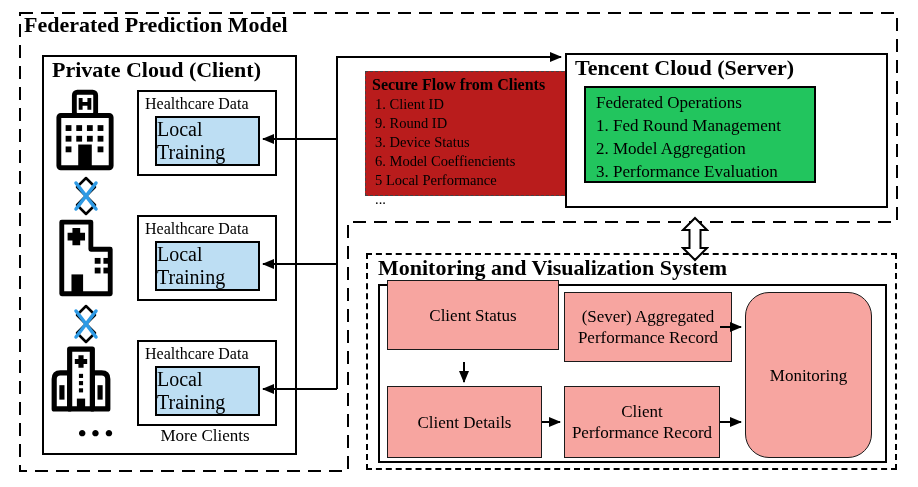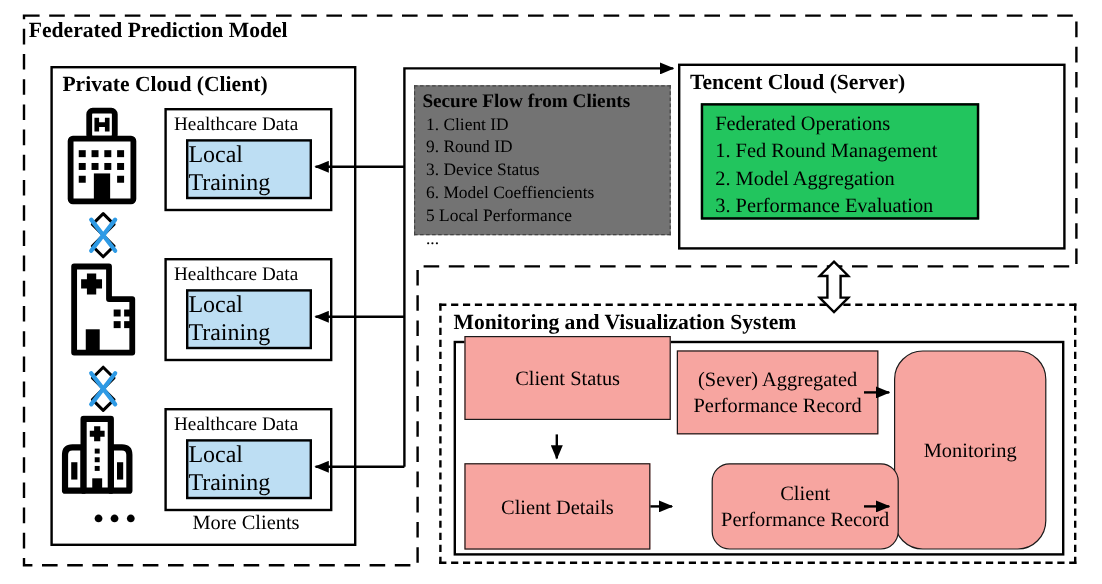--- a/index.html
+++ b/index.html
@@ -1,52 +1,52 @@
 <!DOCTYPE html>
 <html><head>
 <meta charset="utf-8">
 <style>
   html,body{margin:0;padding:0;background:#fff;}
   #canvas{position:relative;width:918px;height:487px;background:#fff;
           font-family:"Liberation Serif","DejaVu Serif",serif;color:#000;overflow:hidden;}
   .abs{position:absolute;box-sizing:border-box;}
   .solidbox{border:2px solid #000;background:#fff;}
-  .title-lg{font-weight:bold;font-size:18px;line-height:20px;}
+  .title-lg{font-weight:bold;font-size:22px;line-height:20px;}
   
   #fpm-title{left:24px;top:15px;}
   #private-cloud{left:42px;top:55px;width:255px;height:400px;}
   #pc-title{padding:3px 0 0 8px;}
   .hc-box{left:137px;width:140px;height:86px;border:2px solid #000;background:#fff;}
   .hc-label{font-size:16px;padding:3px 0 0 6px;line-height:18px;}
   .lt-box{position:absolute;box-sizing:border-box;left:16px;top:24px;width:105px;height:50px;
           border:2px solid #000;background:#BDDEF3;display:flex;align-items:center;justify-content:center;
           font-size:20px;}
   #dots{left:58px;top:420px;width:80px;text-align:center;font-size:24px;letter-spacing:5px;font-weight:bold;}
   #more-clients{left:137px;top:426px;width:136px;text-align:center;font-size:17px;}
   
-  #secure-flow{left:345px;top:71px;width:214px;height:125px;border:1.5px dashed #444;background:#737373;}
+  #secure-flow{left:365px;top:71px;width:214px;height:125px;border:1.5px dashed #444;background:#b91c1c;}
   #sf-title{font-weight:bold;font-size:16px;padding:4px 0 1px 6px;line-height:18px;}
   .sf-item{font-size:14.5px;line-height:19px;padding-left:9px;}
   
   #tencent{left:565px;top:53px;width:323px;height:155px;}
   #tc-title{padding:3px 0 0 8px;}
   #fed-ops{left:584px;top:86px;width:232px;height:97px;border:2px solid #000;background:#22c55e;}
   .op-line{font-size:17px;line-height:23px;padding-left:10px;}
   #fed-ops .op-line:first-child{padding-top:3px;}
   
   #monitor-sys{left:366px;top:253px;width:531px;height:217px;border:2px dashed #000;}
   #ms-title{padding:3px 0 0 10px;}
   #ms-inner{left:378px;top:284px;width:509px;height:179px;border:2px solid #000;background:#fff;}
   .pink{background:#F7A5A0;border:1.5px solid #1a1a1a;display:flex;align-items:center;justify-content:center;
         text-align:center;font-size:17px;line-height:21px;white-space:pre-line;}
   #client-status{left:387px;top:280px;width:172px;height:70px;}
   #aggregated{left:564px;top:292px;width:168px;height:70px;}
   #monitoring-box{left:745px;top:292px;width:127px;height:166px;border-radius:24px;}
   #client-details{left:387px;top:386px;width:155px;height:72px;}
-  #client-perf{left:593px;top:386px;width:156px;height:72px;border-radius:15px;}
+  #client-perf{left:564px;top:386px;width:156px;height:72px;}
   
   #connector-layer{left:0;top:0;width:918px;height:487px;pointer-events:none;z-index:10;}
   #double-arrow{left:681px;top:216px;width:28px;height:46px;z-index:11;}
   .icon{line-height:0;}
 </style>
 </head>
 <body>
 
 <div id="canvas">
 

